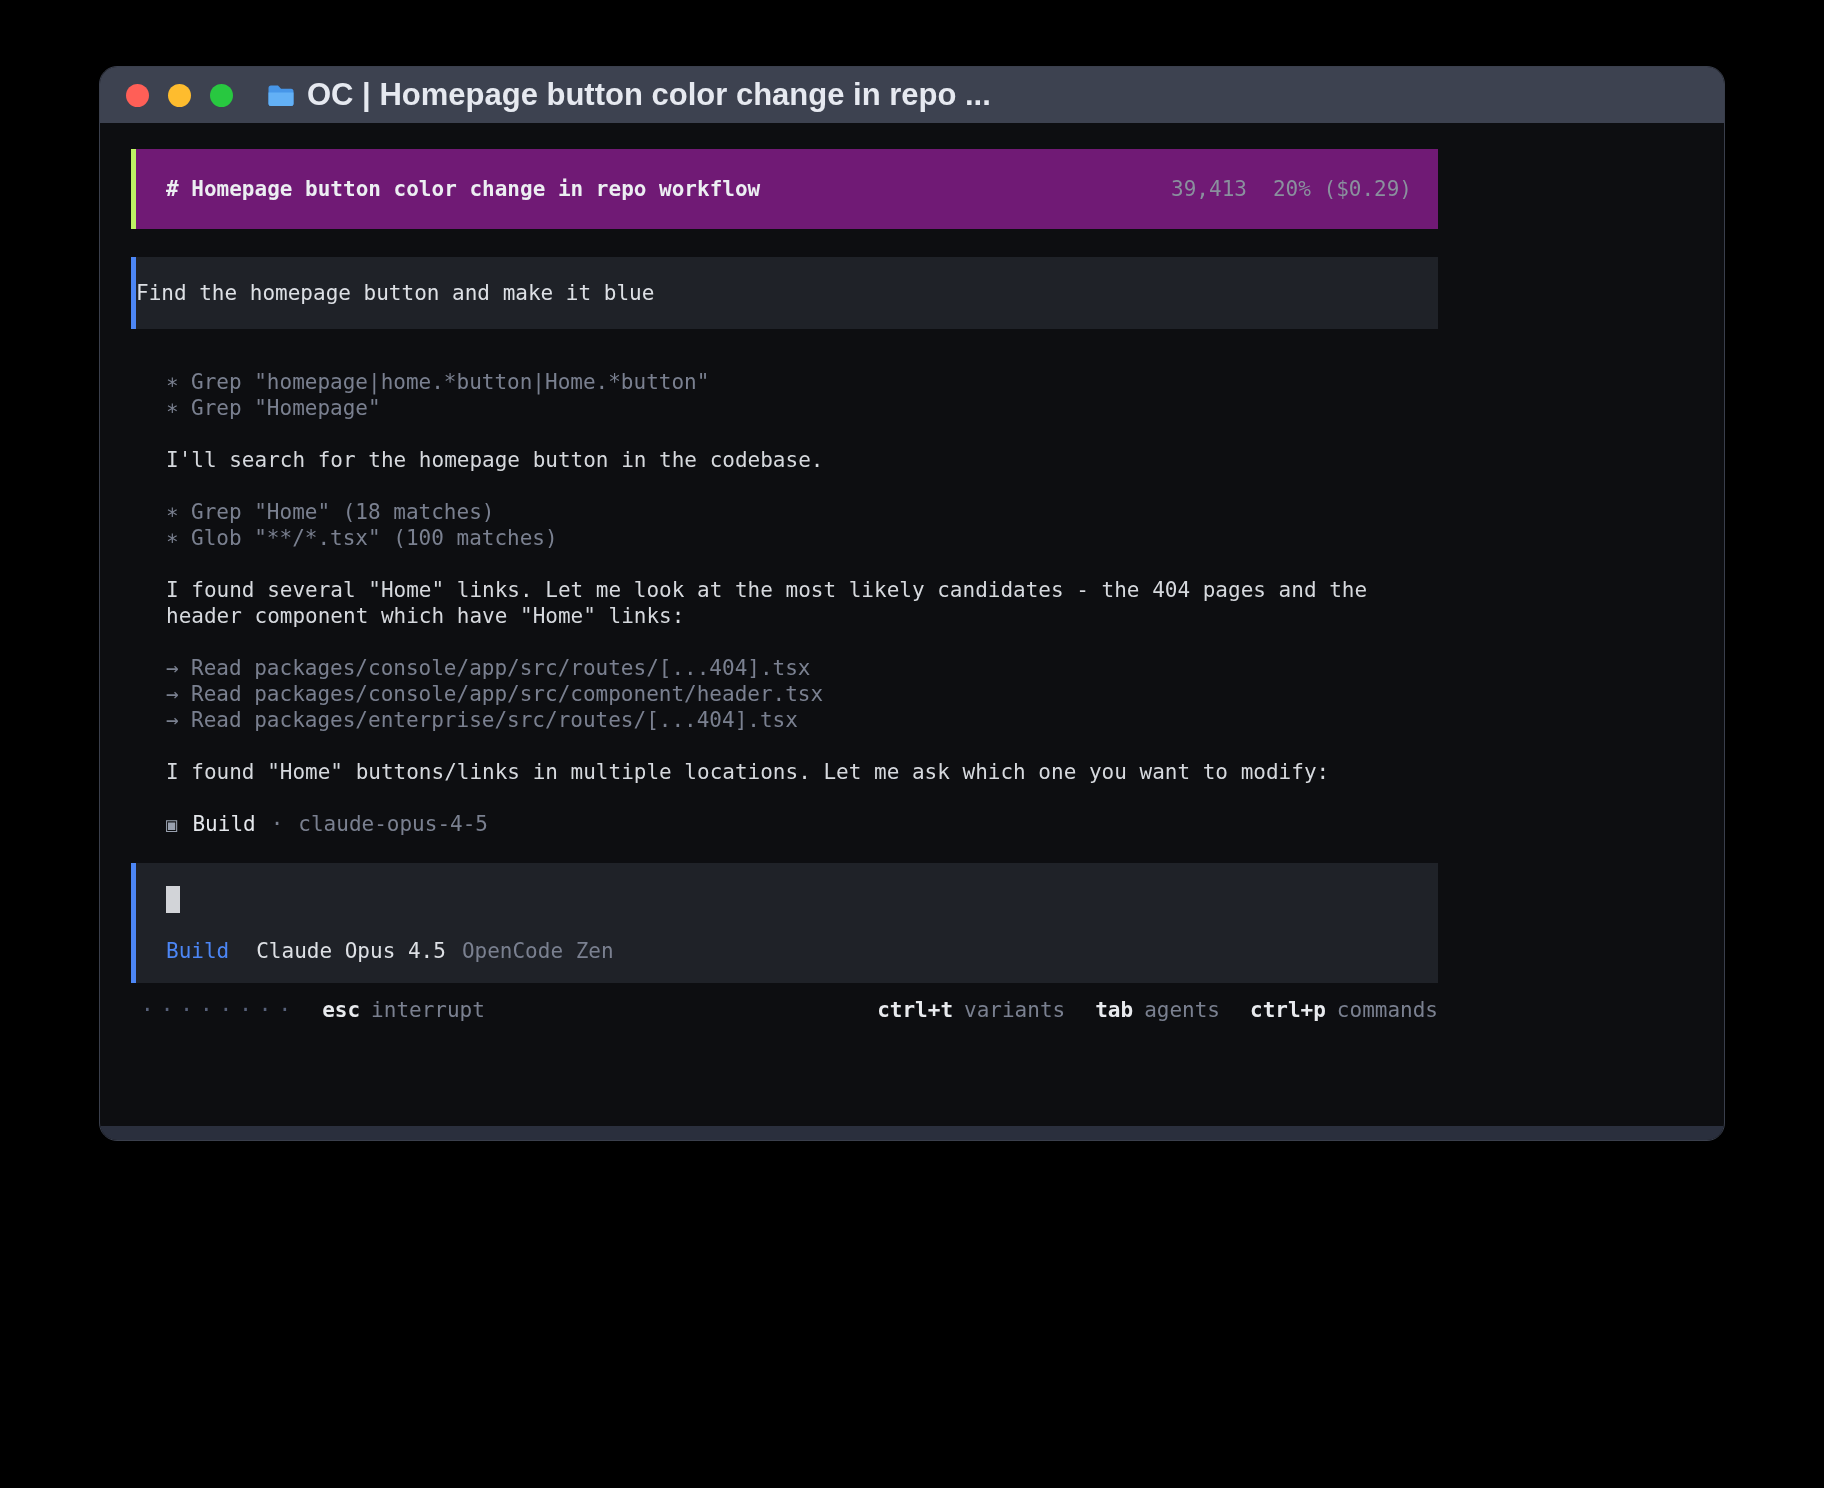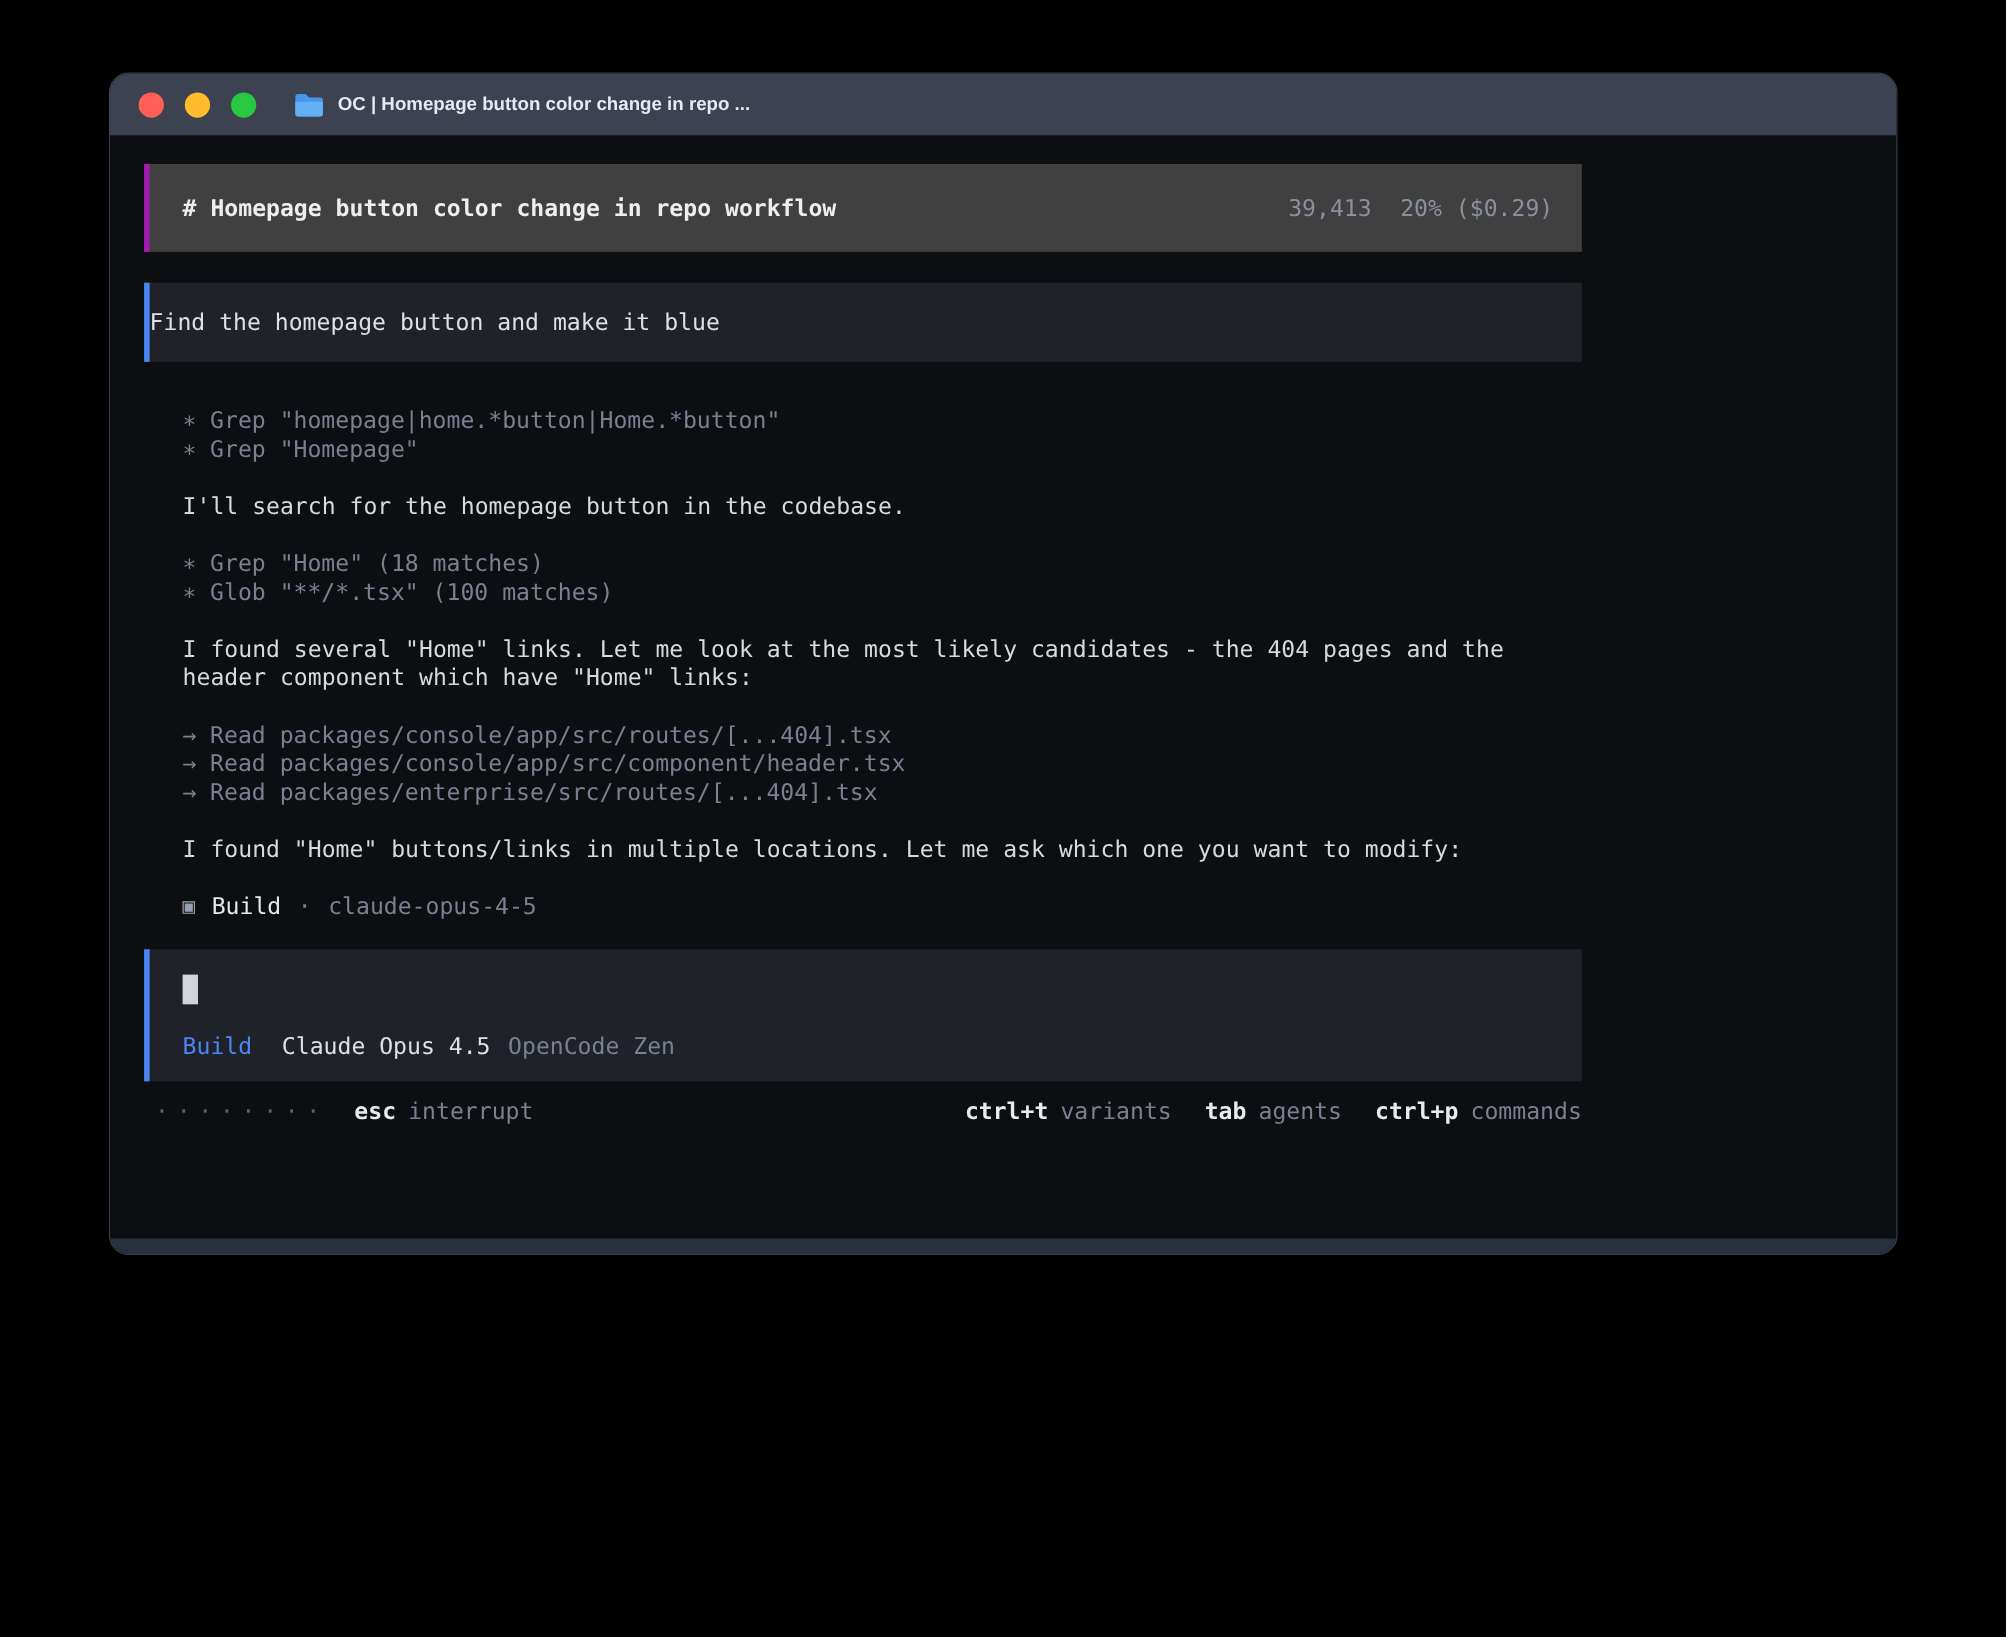--- a/index.html
+++ b/index.html
@@ -28,34 +28,34 @@
   }
   .lights { display: flex; gap: 19px; }
   .light { width: 23px; height: 23px; border-radius: 50%; }
   .light.red    { background: #ff5f57; }
   .light.yellow { background: #febc2e; }
   .light.green  { background: #28c840; }
   .titlewrap {
     display: flex; align-items: center; gap: 13px;
     margin-left: 34px;
     font-family: "Liberation Sans", sans-serif;
-    font-weight: bold; font-size: 17px; color: #e6e9f0;
+    font-weight: bold; font-size: 31px; color: #e6e9f0;
   }
   .folder-glyph { display: inline-flex; align-items: center; }
   
   .termbody {
     flex: 1 1 auto;
     padding: 26px 0 0 31px;
     overflow: hidden;
   }
   .content { width: 1307px; font-size: 21px; }
   .doc-header {
     height: 80px;
-    background: #404040;
-    border-left: 5px solid #a21caf;
+    background: #701a75;
+    border-left: 5px solid #bef264;
     display: flex; align-items: center; justify-content: space-between;
     padding: 0 26px 0 30px;
   }
   .doc-title { font-weight: bold; color: #eceef2; }
   .doc-stats { display: flex; gap: 26px; color: #8a909e; }
   .user-block {
     margin-top: 28px;
     height: 72px;
     background: #1f2228;
     border-left: 5px solid #4c86f5;

